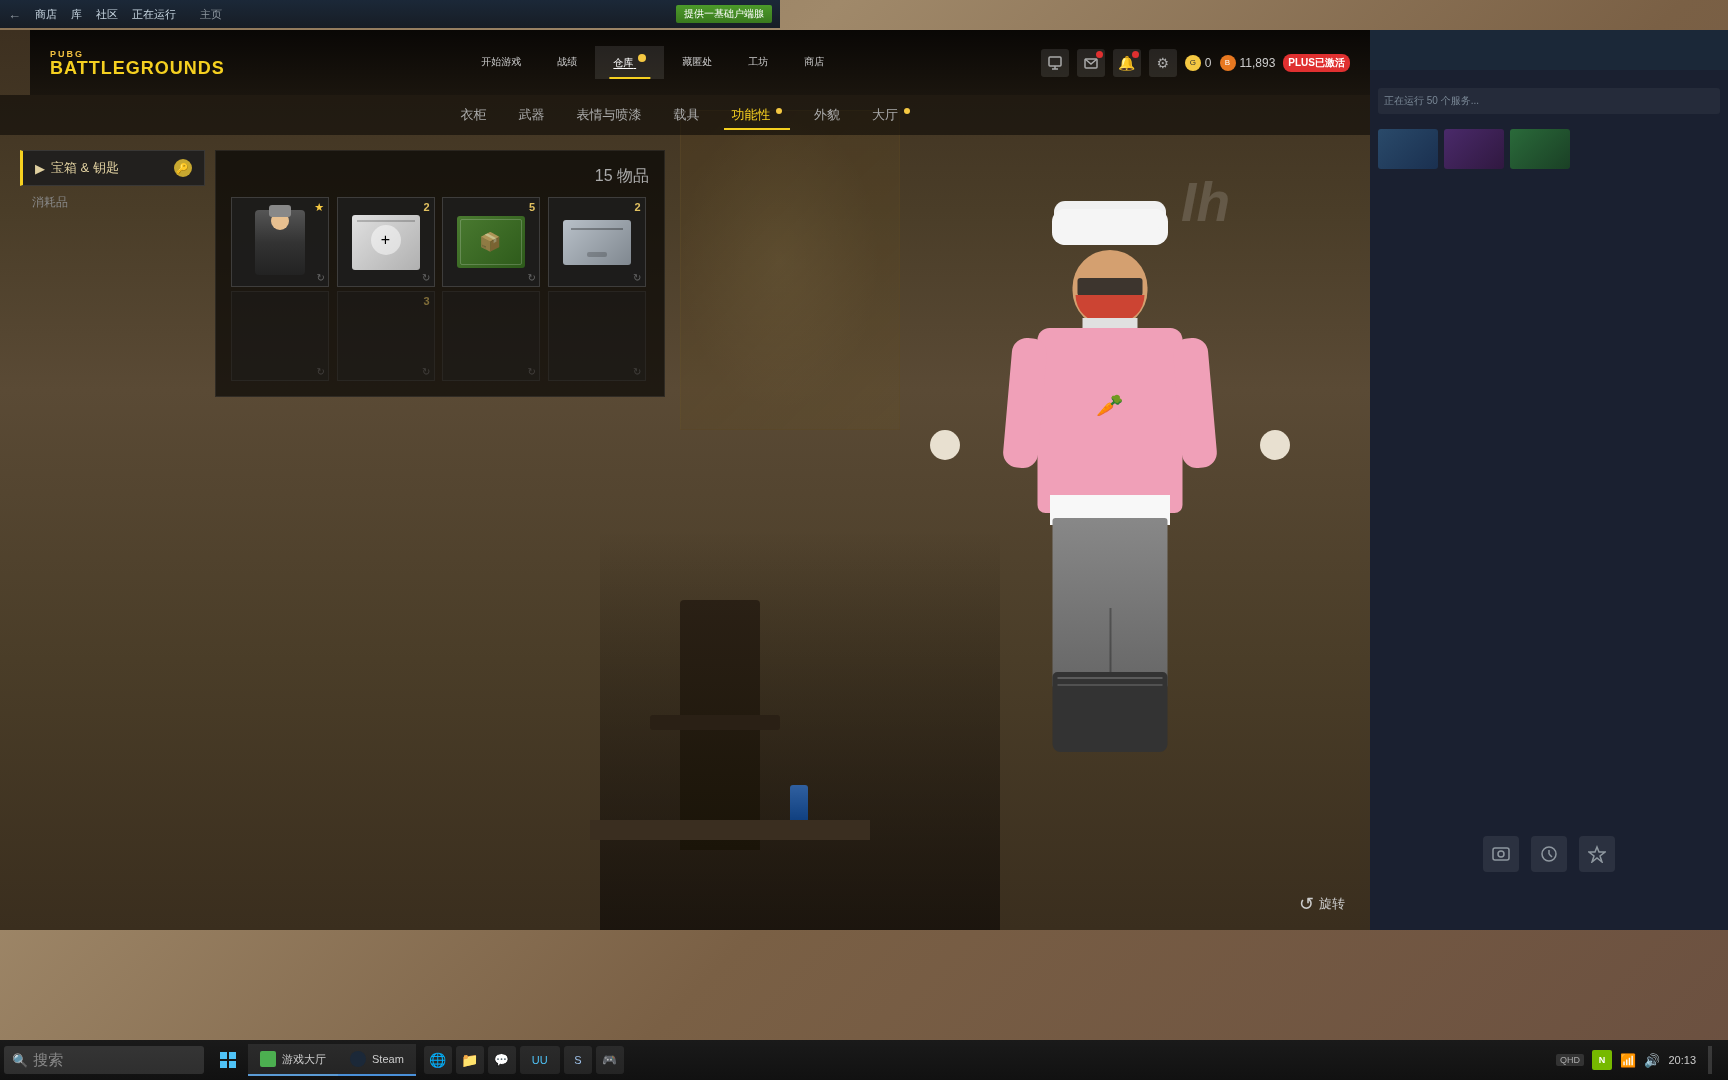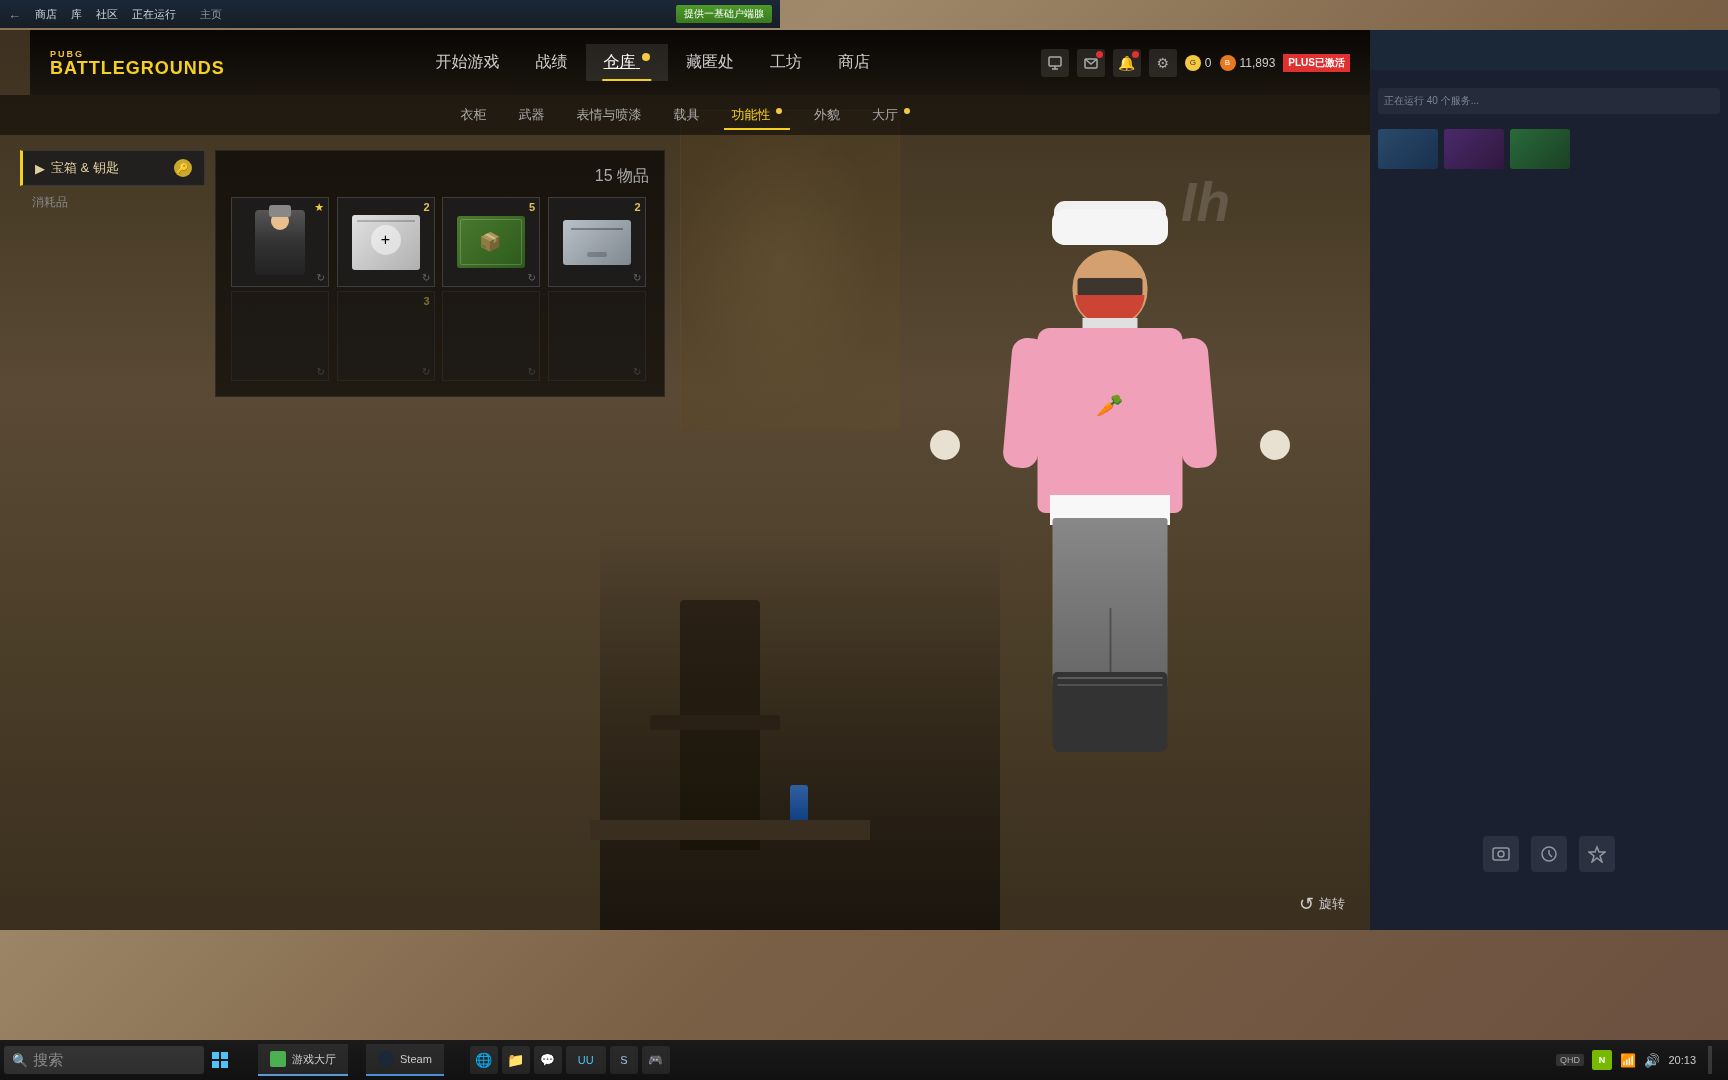--- a/index.html
+++ b/index.html
@@ -122,21 +122,21 @@
     
     .main-nav {
       display: flex;
       align-items: center;
       gap: 0;
       flex: 1;
       justify-content: center;
     }
     .nav-item {
       color: #ccc;
-      font-size: 16px;
+      font-size: 10px;
       padding: 8px 18px;
       cursor: pointer;
       position: relative;
     }
     .nav-item.active {
       color: #fff;
       background: rgba(255,255,255,0.1);
       text-decoration: underline;
     }
     .nav-item.active::after {
@@ -184,21 +184,21 @@
       align-items: center;
       justify-content: center;
       font-size: 8px;
       color: #fff;
     }
     .plus-badge {
       background: #e03030;
       color: #fff;
       font-size: 10px;
       padding: 2px 5px;
-      border-radius: 0;
+      border-radius: 8px;
       font-weight: bold;
     }
 
     
     .sub-nav {
       position: absolute;
       top: 65px;
       left: 0;
       right: 0;
       height: 40px;
@@ -375,23 +375,24 @@
       right: 0;
       height: 40px;
       background: linear-gradient(180deg, #1a1a1a 0%, #111 100%);
       display: flex;
       align-items: center;
       padding: 0 4px;
       z-index: 200;
     }
     .taskbar-apps {
       display: flex;
-      gap: 18px;
+      gap: 0;
       flex: 1;
       padding: 0 0;
+      margin-left: 8px;
     }
     .taskbar-app {
       height: 32px;
       padding: 0 12px;
       display: flex;
       align-items: center;
       gap: 6px;
       background: rgba(255,255,255,0.08);
       border-bottom: 2px solid #5b9bd5;
       font-size: 11px;
@@ -718,21 +719,21 @@
 
 </div>
 
 <div class="right-panel" style="position: absolute; top: 30px; right: 0; width: 358px; height: 900px;">
   <div style="background: #171d25; height: 100%; width: 100%; display: flex; flex-direction: column;">
     <div style="height: 40px; background: #1b2838; display: flex; align-items: center; padding: 0 8px; gap: 6px;">
       
     </div>
     <div style="flex: 1; background: #1a2030; padding: 8px; font-size: 11px; color: #8f98a0;">
 
-      <div style="margin-top: 10px; padding: 6px; background: rgba(255,255,255,0.05); border-radius: 3px; font-size: 10px; color: #7a8896;">正在运行 40 个服务...</div>
+      <div style="margin-top: 10px; padding: 6px; background: rgba(255,255,255,0.05); border-radius: 3px; font-size: 10px; color: #7a8896;">正在运行 50 个服务...</div>
 
       <div style="margin-top: 15px; display: flex; gap: 6px;">
         <div style="width: 60px; height: 40px; background: linear-gradient(135deg, #2a4a6a, #1a3050); border-radius: 3px;"></div>
         <div style="width: 60px; height: 40px; background: linear-gradient(135deg, #4a2a6a, #301840); border-radius: 3px;"></div>
         <div style="width: 60px; height: 40px; background: linear-gradient(135deg, #2a6a3a, #1a4025); border-radius: 3px;"></div>
       </div>
 
       <div style="position: absolute; bottom: 50px; left: 0; right: 0; display: flex; justify-content: center; gap: 12px; padding: 8px;">
         <div style="width: 36px; height: 36px; background: rgba(255,255,255,0.08); border-radius: 4px; display: flex; align-items: center; justify-content: center; cursor: pointer;">
           <svg width="18" height="18" viewBox="0 0 18 18" fill="none">

